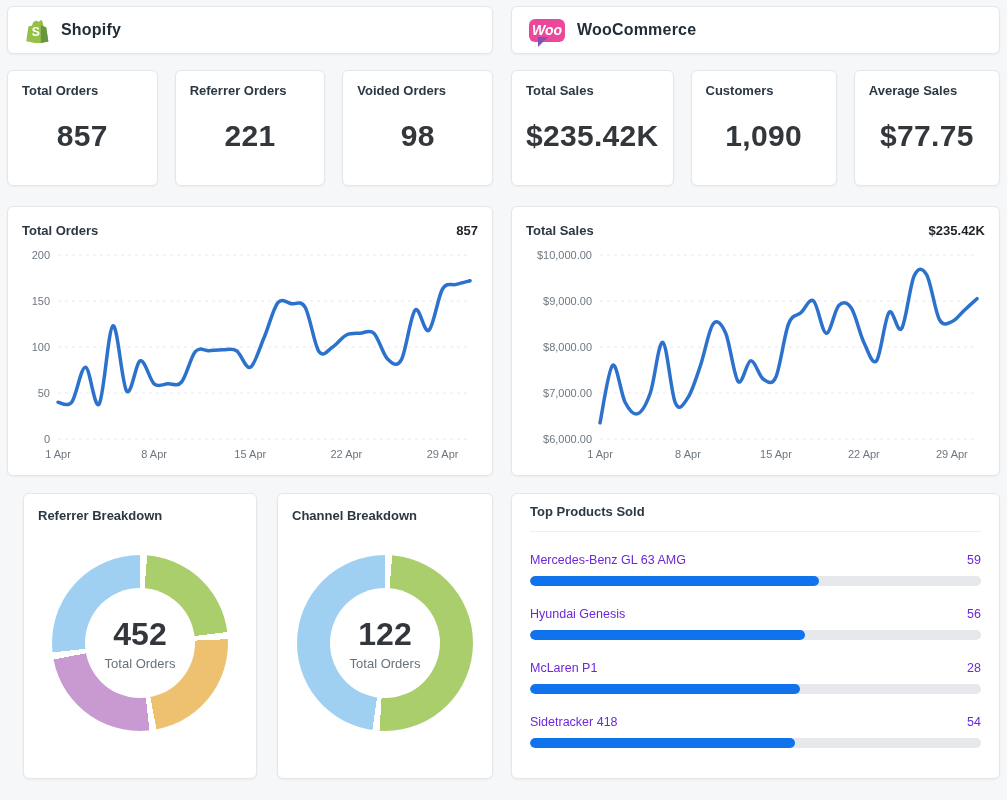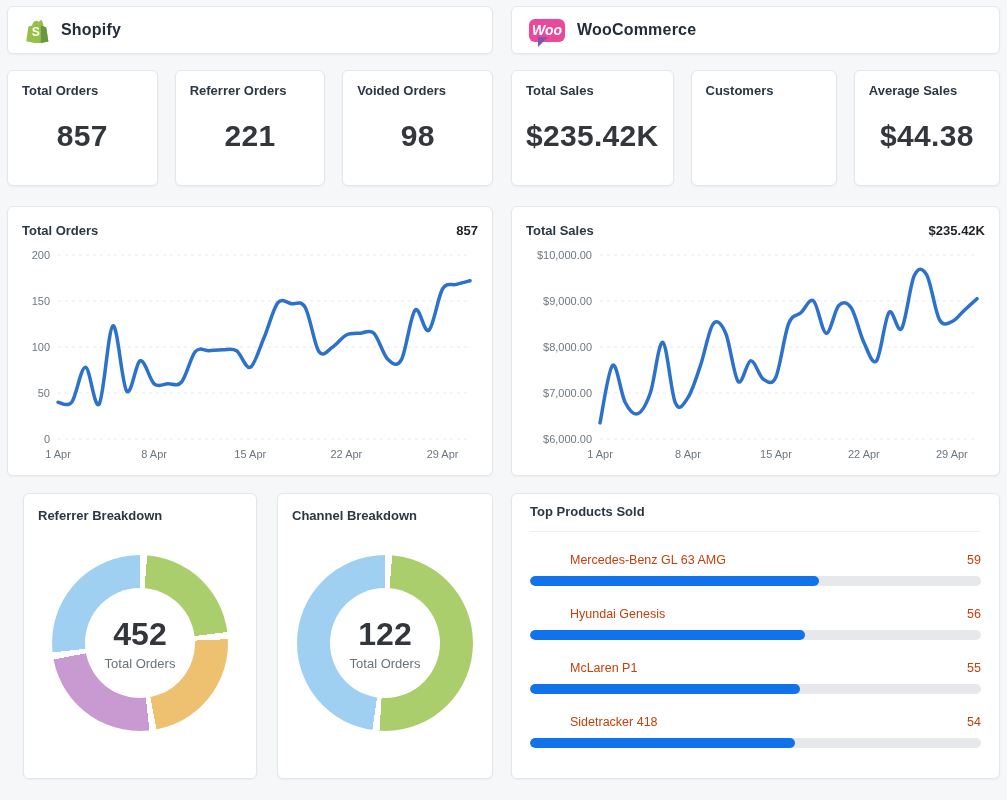--- a/index.html
+++ b/index.html
@@ -58,21 +58,21 @@
   .donut-hole {
     position:absolute; inset:33px; background:#fff; border-radius:50%;
     display:flex; flex-direction:column; align-items:center; justify-content:center; gap:3px;
   }
   .donut-value { font-size:32px; font-weight:700; color:#33373c; }
   .donut-label { font-size:13px; color:#67727b; }
 
   .products-card { height:286px; padding:10px 18px; }
   .products-title { font-size:13px; font-weight:700; color:#2b3844; padding-bottom:12px; border-bottom:1px solid #edeff1; }
   .product-row { margin-top:21px; }
-  .product-line { display:flex; justify-content:space-between; font-size:12.5px; color:#c2410c;margin-left:40px; }
+  .product-line { display:flex; justify-content:space-between; font-size:12.5px; color:#6d28d9; }
   .bar-track { margin-top:9px; height:10px; border-radius:5px; background:#e6e8eb; overflow:hidden; }
   .bar-fill { height:100%; border-radius:5px; }
 </style>
 </head>
 <body>
 
 <div class="page">
 
   <div class="col-left">
 
@@ -160,24 +160,25 @@
       <div class="brand-title">WooCommerce</div>
     </div>
 
     <div class="stat-row">
       <div class="card stat-card">
         <div class="stat-label">Total Sales</div>
         <div class="stat-value">$235.42K</div>
       </div>
       <div class="card stat-card">
         <div class="stat-label">Customers</div>
+        <div class="stat-value">1,090</div>
       </div>
       <div class="card stat-card">
         <div class="stat-label">Average Sales</div>
-        <div class="stat-value">$44.38</div>
+        <div class="stat-value">$77.75</div>
       </div>
     </div>
 
     <div class="card chart-card">
       <div class="chart-head">
         <div class="chart-title">Total Sales</div>
         <div class="chart-headval">$235.42K</div>
       </div>
       <svg width="459" height="224">
           <line x1="74" x2="451" y1="14" y2="14" stroke="#e5e8ec" stroke-width="1" stroke-dasharray="3 4"></line>
@@ -218,21 +219,21 @@
           <span>56</span>
         </div>
         <div class="bar-track" style="background: rgb(230, 232, 235);">
           <div class="bar-fill" style="width: 60.9%; background: rgb(17, 115, 236);"></div>
         </div>
       </div>
 
       <div class="product-row">
         <div class="product-line">
           <span>McLaren P1</span>
-          <span>55</span>
+          <span>28</span>
         </div>
         <div class="bar-track" style="background: rgb(230, 232, 235);">
           <div class="bar-fill" style="width: 59.8%; background: rgb(17, 115, 236);"></div>
         </div>
       </div>
 
       <div class="product-row">
         <div class="product-line">
           <span>Sidetracker 418</span>
           <span>54</span>

